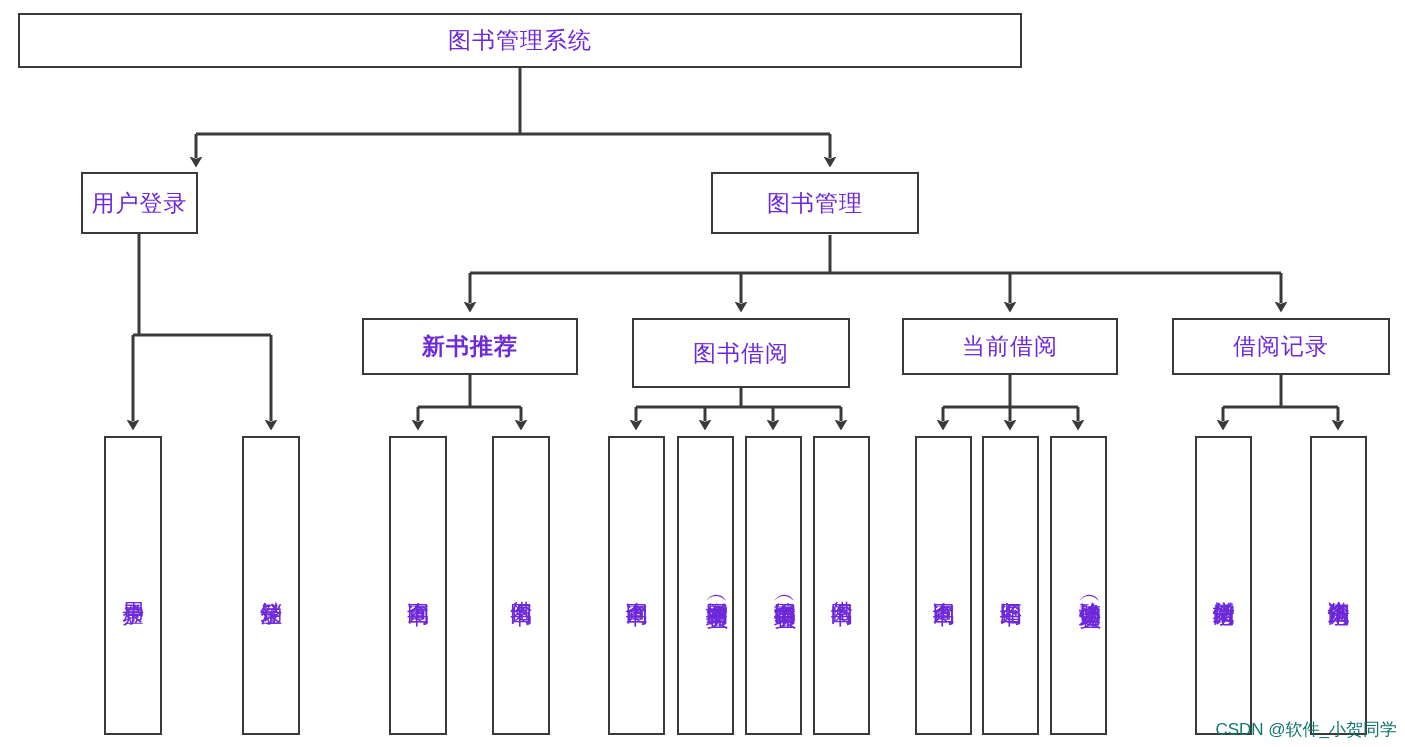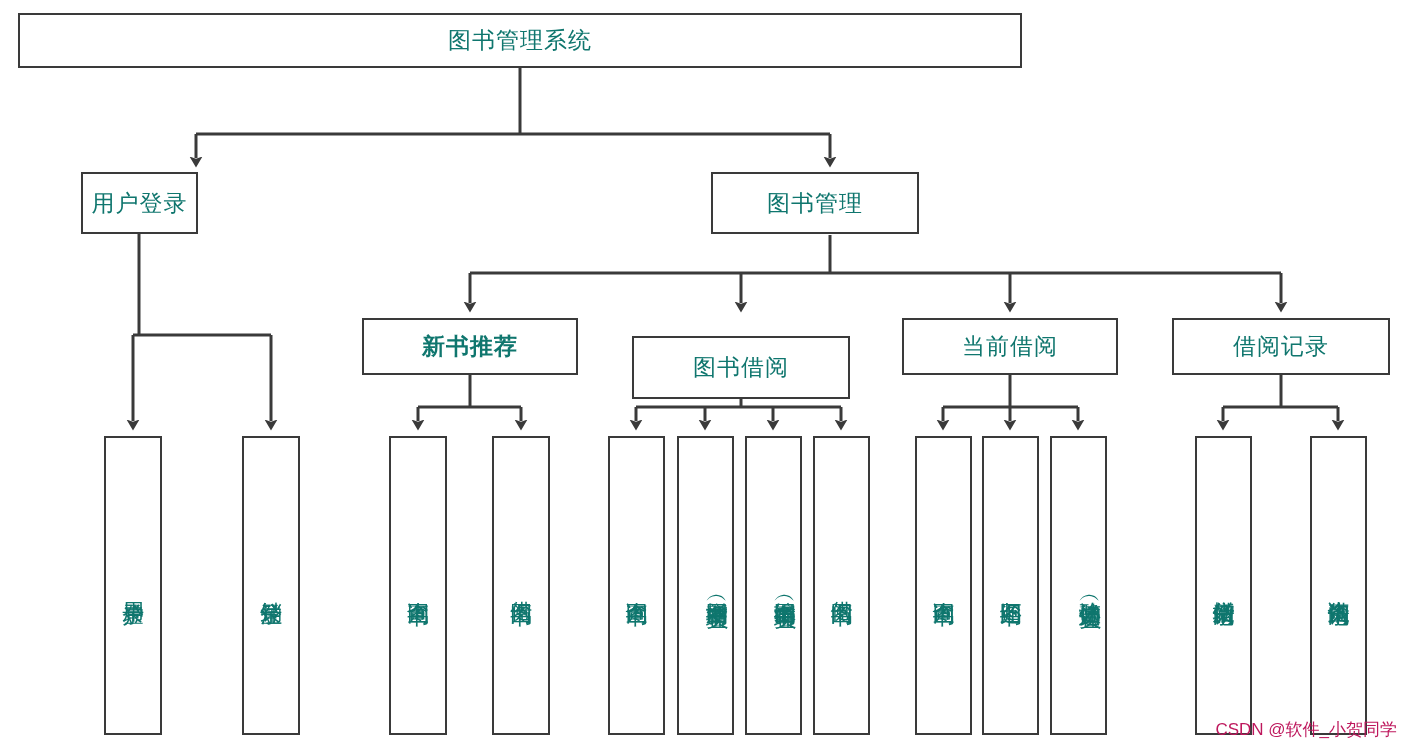--- a/index.html
+++ b/index.html
@@ -1,25 +1,25 @@
 <!DOCTYPE html>
 <html><head>
 <meta charset="utf-8">
 <style>
   html,body{margin:0;padding:0;background:#ffffff;}
   body{font-family:"Liberation Sans","DejaVu Sans",sans-serif;}
   #stage{position:relative;width:1405px;height:747px;background:#ffffff;overflow:hidden;}
   #edges{position:absolute;left:0;top:0;width:1405px;height:747px;}
   .node{position:absolute;box-sizing:border-box;background:#ffffff;border:2.5px solid #3a3a3a;
-        display:flex;align-items:center;justify-content:center;color:#0f766e;}
+        display:flex;align-items:center;justify-content:center;color:#6d28d9;}
   .node.h{font-size:23px;letter-spacing:1px;}
   .node.v{writing-mode:vertical-rl;text-orientation:upright;font-size:22px;line-height:1.38;
           align-items:flex-start;justify-content:center;padding-top:6px;letter-spacing:1px;}
   .node.v.mid{align-items:center;padding-top:0;}
-  #watermark{position:absolute;right:8px;bottom:6px;font-size:17px;color:#be185d;white-space:nowrap;}
+  #watermark{position:absolute;right:8px;bottom:6px;font-size:17px;color:#0f766e;white-space:nowrap;}
 </style>
 </head>
 <body>
 
 <div id="stage">
 
   <svg id="edges" viewBox="0 0 1405 747">
     <defs>
       <marker id="ah" markerWidth="12" markerHeight="14" refX="1.5" refY="7" orient="auto" markerUnits="userSpaceOnUse">
         <path d="M0,0.5 L11,7 L0,13.5 L2.2,7 Z" fill="#3a3a3a"></path>
@@ -68,21 +68,21 @@
       <path d="M1338,407 L1338,421" marker-end="url(#ah)"></path>
     </g>
   </svg>
 
   <div class="node h" style="left:18px;top:13px;width:1004px;height:55px;">图书管理系统</div>
 
   <div class="node h" style="left:81px;top:172px;width:117px;height:62px;">用户登录</div>
   <div class="node h" style="left:711px;top:172px;width:208px;height:62px;">图书管理</div>
 
   <div class="node h" style="left:362px;top:318px;width:216px;height:57px;font-weight:bold;">新书推荐</div>
-  <div class="node h" style="left:632px;top:336px;width:218px;height:63px;">图书借阅</div>
+  <div class="node h" style="left:632px;top:318px;width:218px;height:70px;">图书借阅</div>
   <div class="node h" style="left:902px;top:318px;width:216px;height:57px;">当前借阅</div>
   <div class="node h" style="left:1172px;top:318px;width:218px;height:57px;">借阅记录</div>
 
   <div class="node v mid" style="left:104px;top:436px;width:58px;height:299px;">用户登录</div>
   <div class="node v mid" style="left:242px;top:436px;width:58px;height:299px;">注销登录</div>
 
   <div class="node v mid" style="left:389px;top:436px;width:58px;height:299px;">查询图书</div>
   <div class="node v mid" style="left:492px;top:436px;width:58px;height:299px;">借阅图书</div>
 
   <div class="node v mid" style="left:608px;top:436px;width:57px;height:299px;">查询图书</div>

